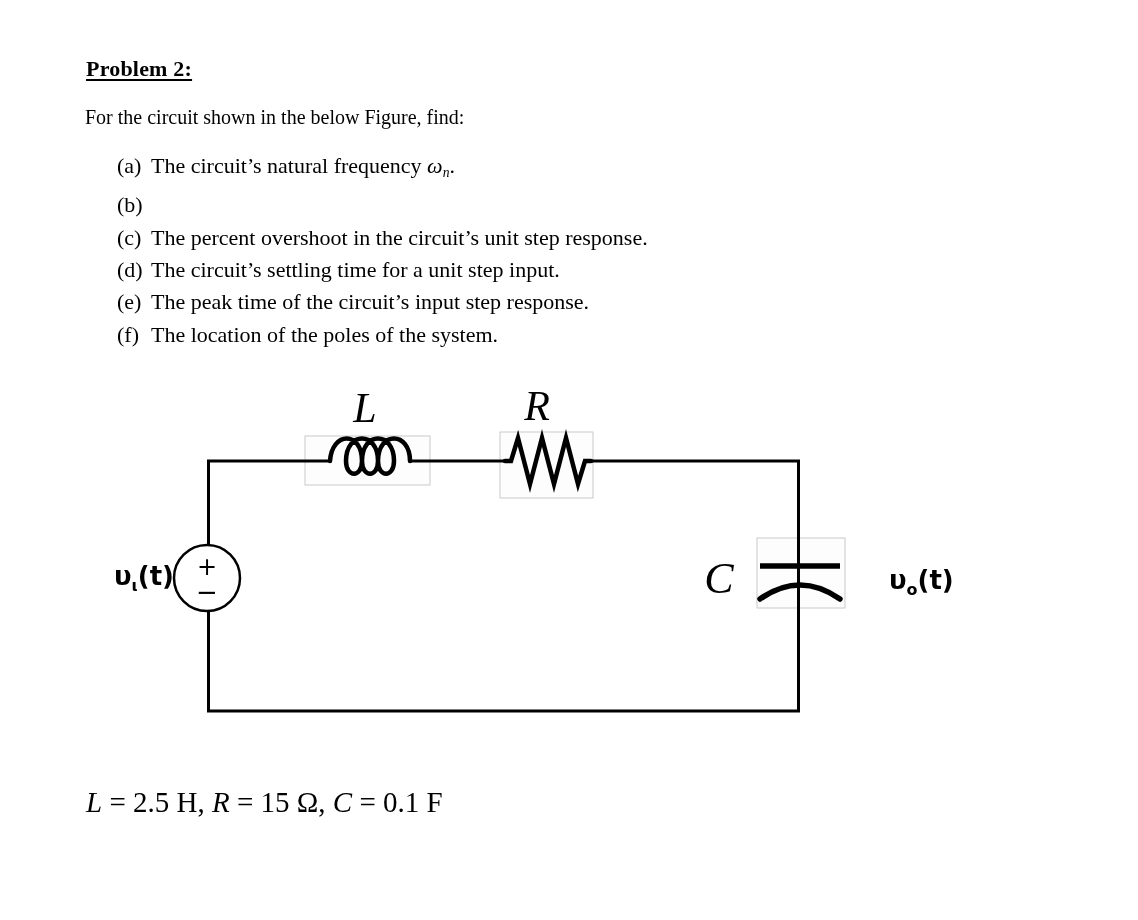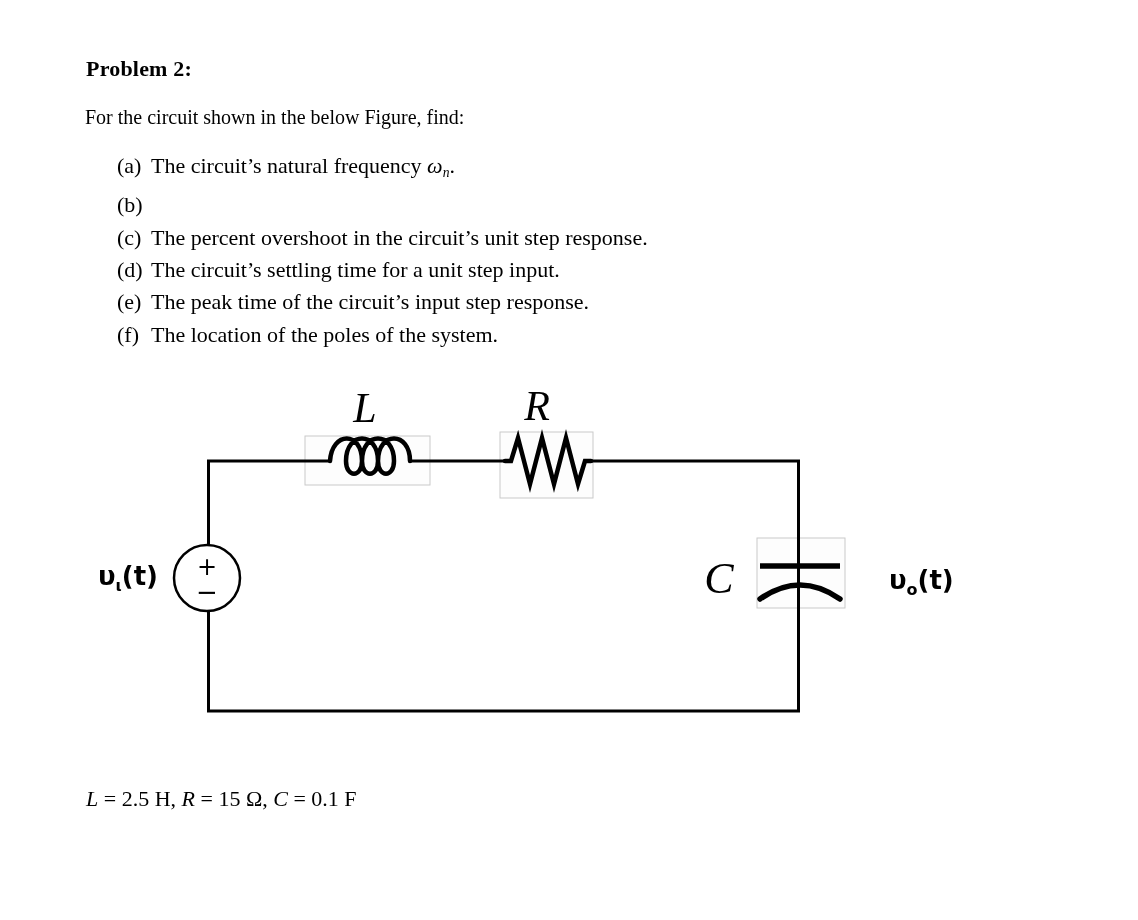--- a/index.html
+++ b/index.html
@@ -10,56 +10,57 @@
     background: #ffffff;
     color: #000000;
     font-family: "Liberation Serif", serif;
     overflow: hidden;
   }
   .abs { position: absolute; }
   .title {
     left: 86px; top: 56px;
     font-size: 22px;
     font-weight: bold;
+    text-decoration: underline;
     text-underline-offset: 3px;
     letter-spacing: 0.2px;
   }
   .intro {
     left: 85px; top: 106px;
     font-size: 20px;
   }
   .list {
     left: 117px; top: 150px;
     font-size: 22px;
     line-height: 32.4px;
   }
   .li { display: flex; }
   .li-label { width: 34px; flex: none; }
   .li-text { flex: none; font-family: Liberation Serif, serif; }
   .it { font-style: italic; }
   .sub { font-size: 0.62em; vertical-align: -0.28em; }
   .values {
     left: 86px; top: 786px;
-    font-size: 22px;
+    font-size: 29px;
   }
   .figure-layer {
     position: absolute;
     left: 0; top: 0;
     pointer-events: none;
   }
   .vlabel {
     position: absolute;
     font-family: "DejaVu Sans", sans-serif;
     font-weight: bold;
     font-size: 26px;
     color: #000;
     white-space: nowrap;
   }
   .vlabel .vsub { font-size: 16px; vertical-align: -6px; font-weight: bold; }
-  .vlabel-in { left: 98px; top: 561px; width: 76px; text-align: left; }
+  .vlabel-in { left: 98px; top: 561px; width: 76px; text-align: right; }
   .vlabel-out { left: 853px; top: 565px; margin-left: 36px; }
   .svg-serif-it {
     font-family: "Liberation Serif", serif;
     font-style: italic;
   }
   .svg-sans { font-family: "DejaVu Sans", sans-serif; }
 </style>
 </head>
 <body>
 

